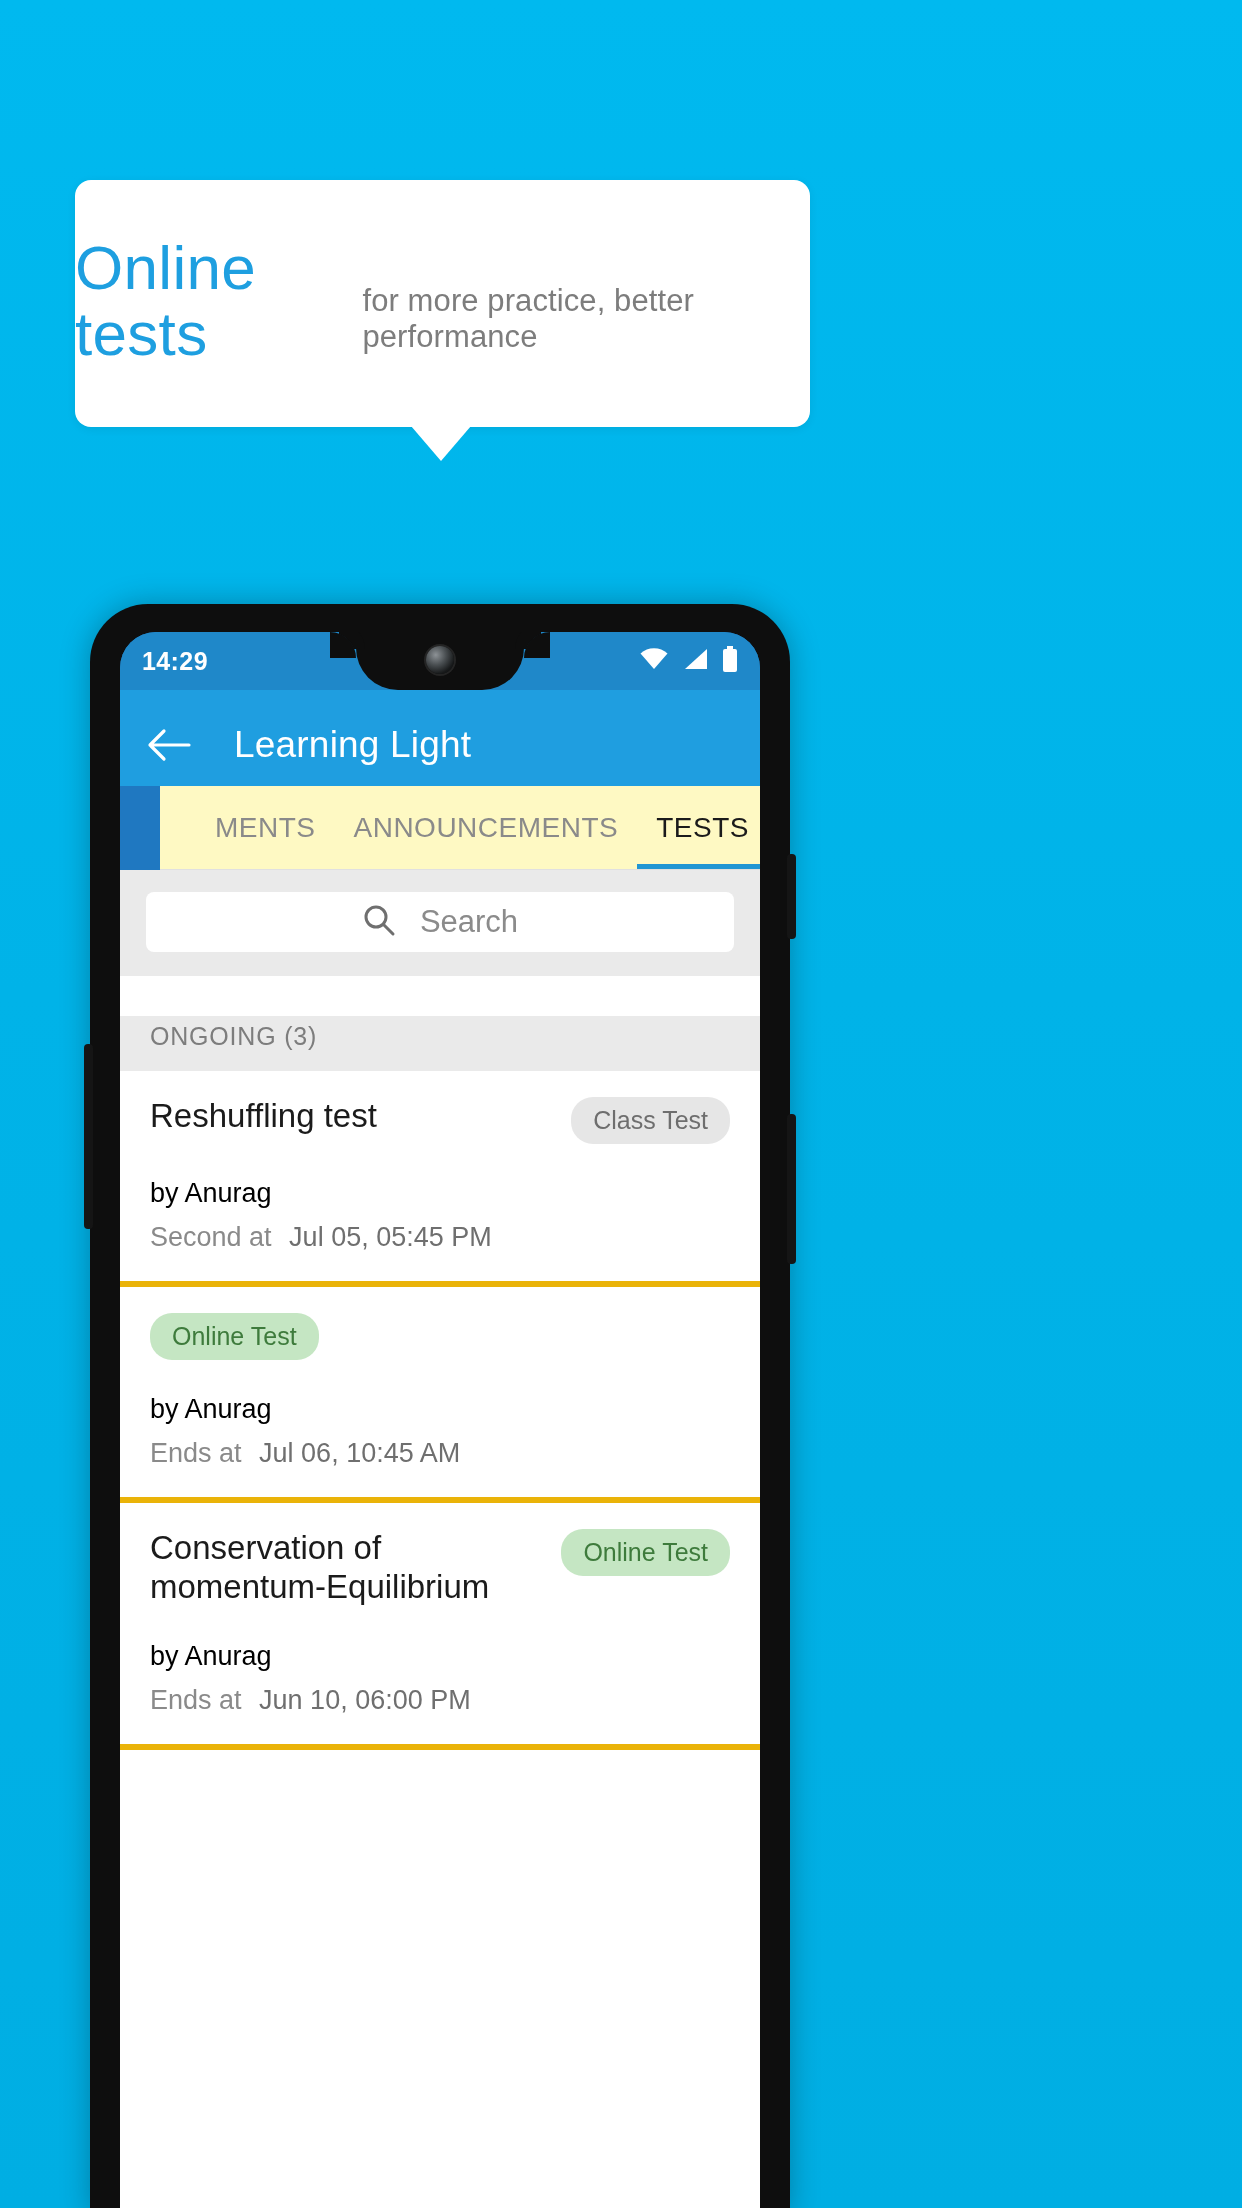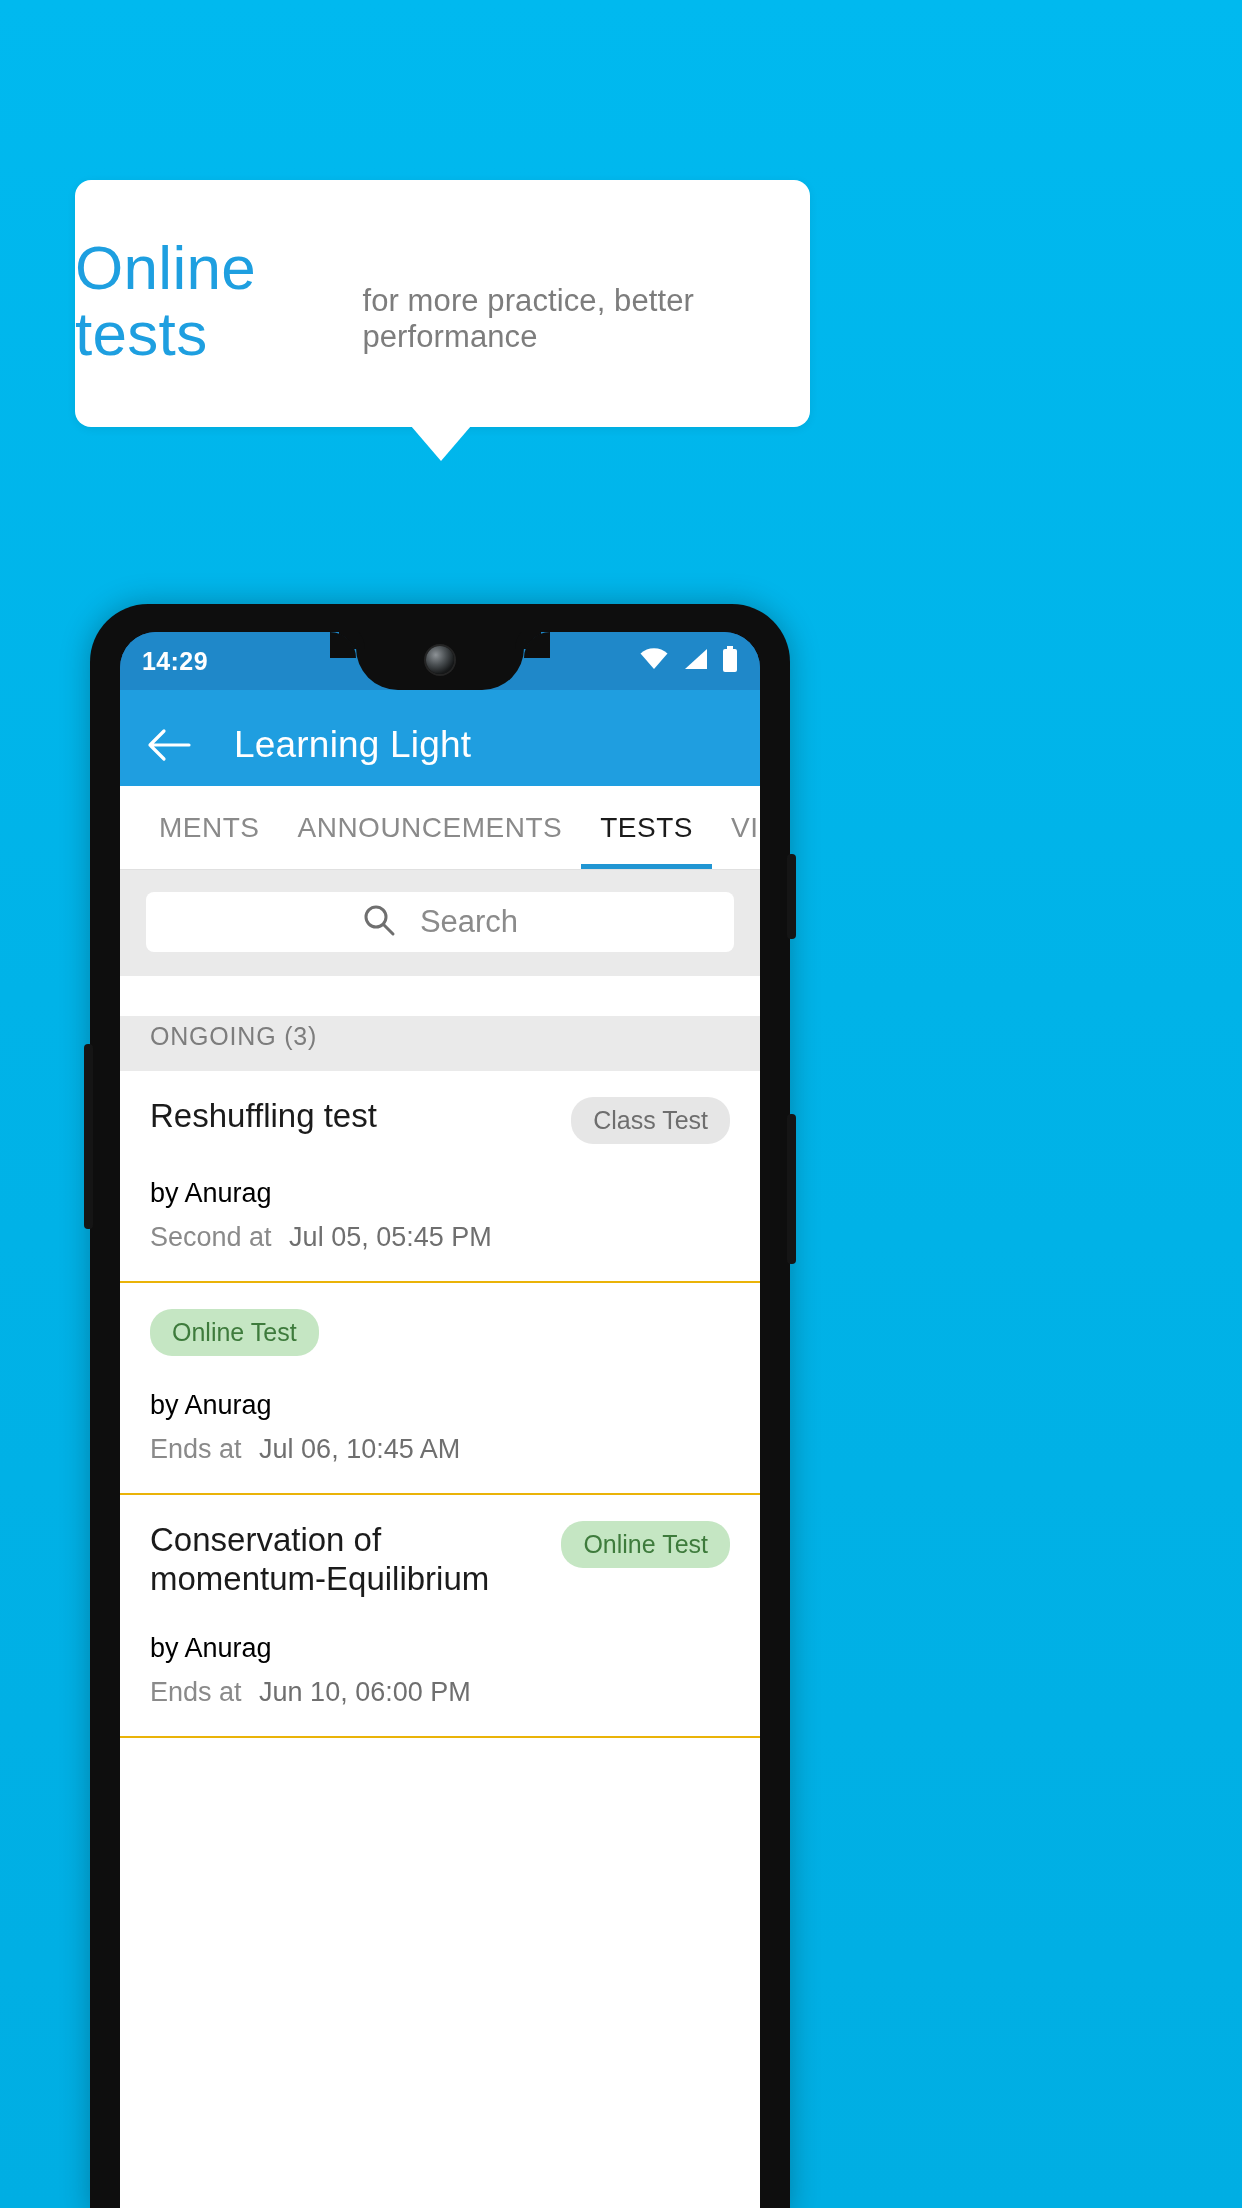--- a/index.html
+++ b/index.html
@@ -121,24 +121,25 @@
     color:#ffffff;
     font-size:37px;
     font-weight:400;
     margin-left:42px;
     letter-spacing:0.2px;
   }
 
   
   .tabs {
     height:84px;
-    background:#ffffff;
+    background:#fef9c3;
     display:flex; align-items:stretch;
     border-bottom:1px solid #e0e0e0;
-    padding-left:20px;
+    padding-left:36px;
+    margin-left:40px;
   }
   .tab {
     display:flex; align-items:center;
     padding:0 19px;
     font-size:28px;
     color:#8a8a8a;
     letter-spacing:0.5px;
     position:relative;
     white-space:nowrap;
   }
@@ -166,21 +167,21 @@
     color:#7d7d7d;
     font-size:25px;
     letter-spacing:0.8px;
     padding:6px 30px 20px;
     margin-top:40px;
   }
   .section-head.bottom { padding:22px 30px 20px; }
 
   .row {
     padding:26px 30px 28px;
-    border-bottom:2px solid #eab308;
+    border-bottom:6px solid #eab308;
     background:#ffffff;
   }
   .row-top { display:flex; align-items:flex-start; gap:16px; }
   .row-title {
     font-size:33px;
     color:#1b1b1b;
     line-height:1.18;
     flex:1;
     font-weight:400;
   }

